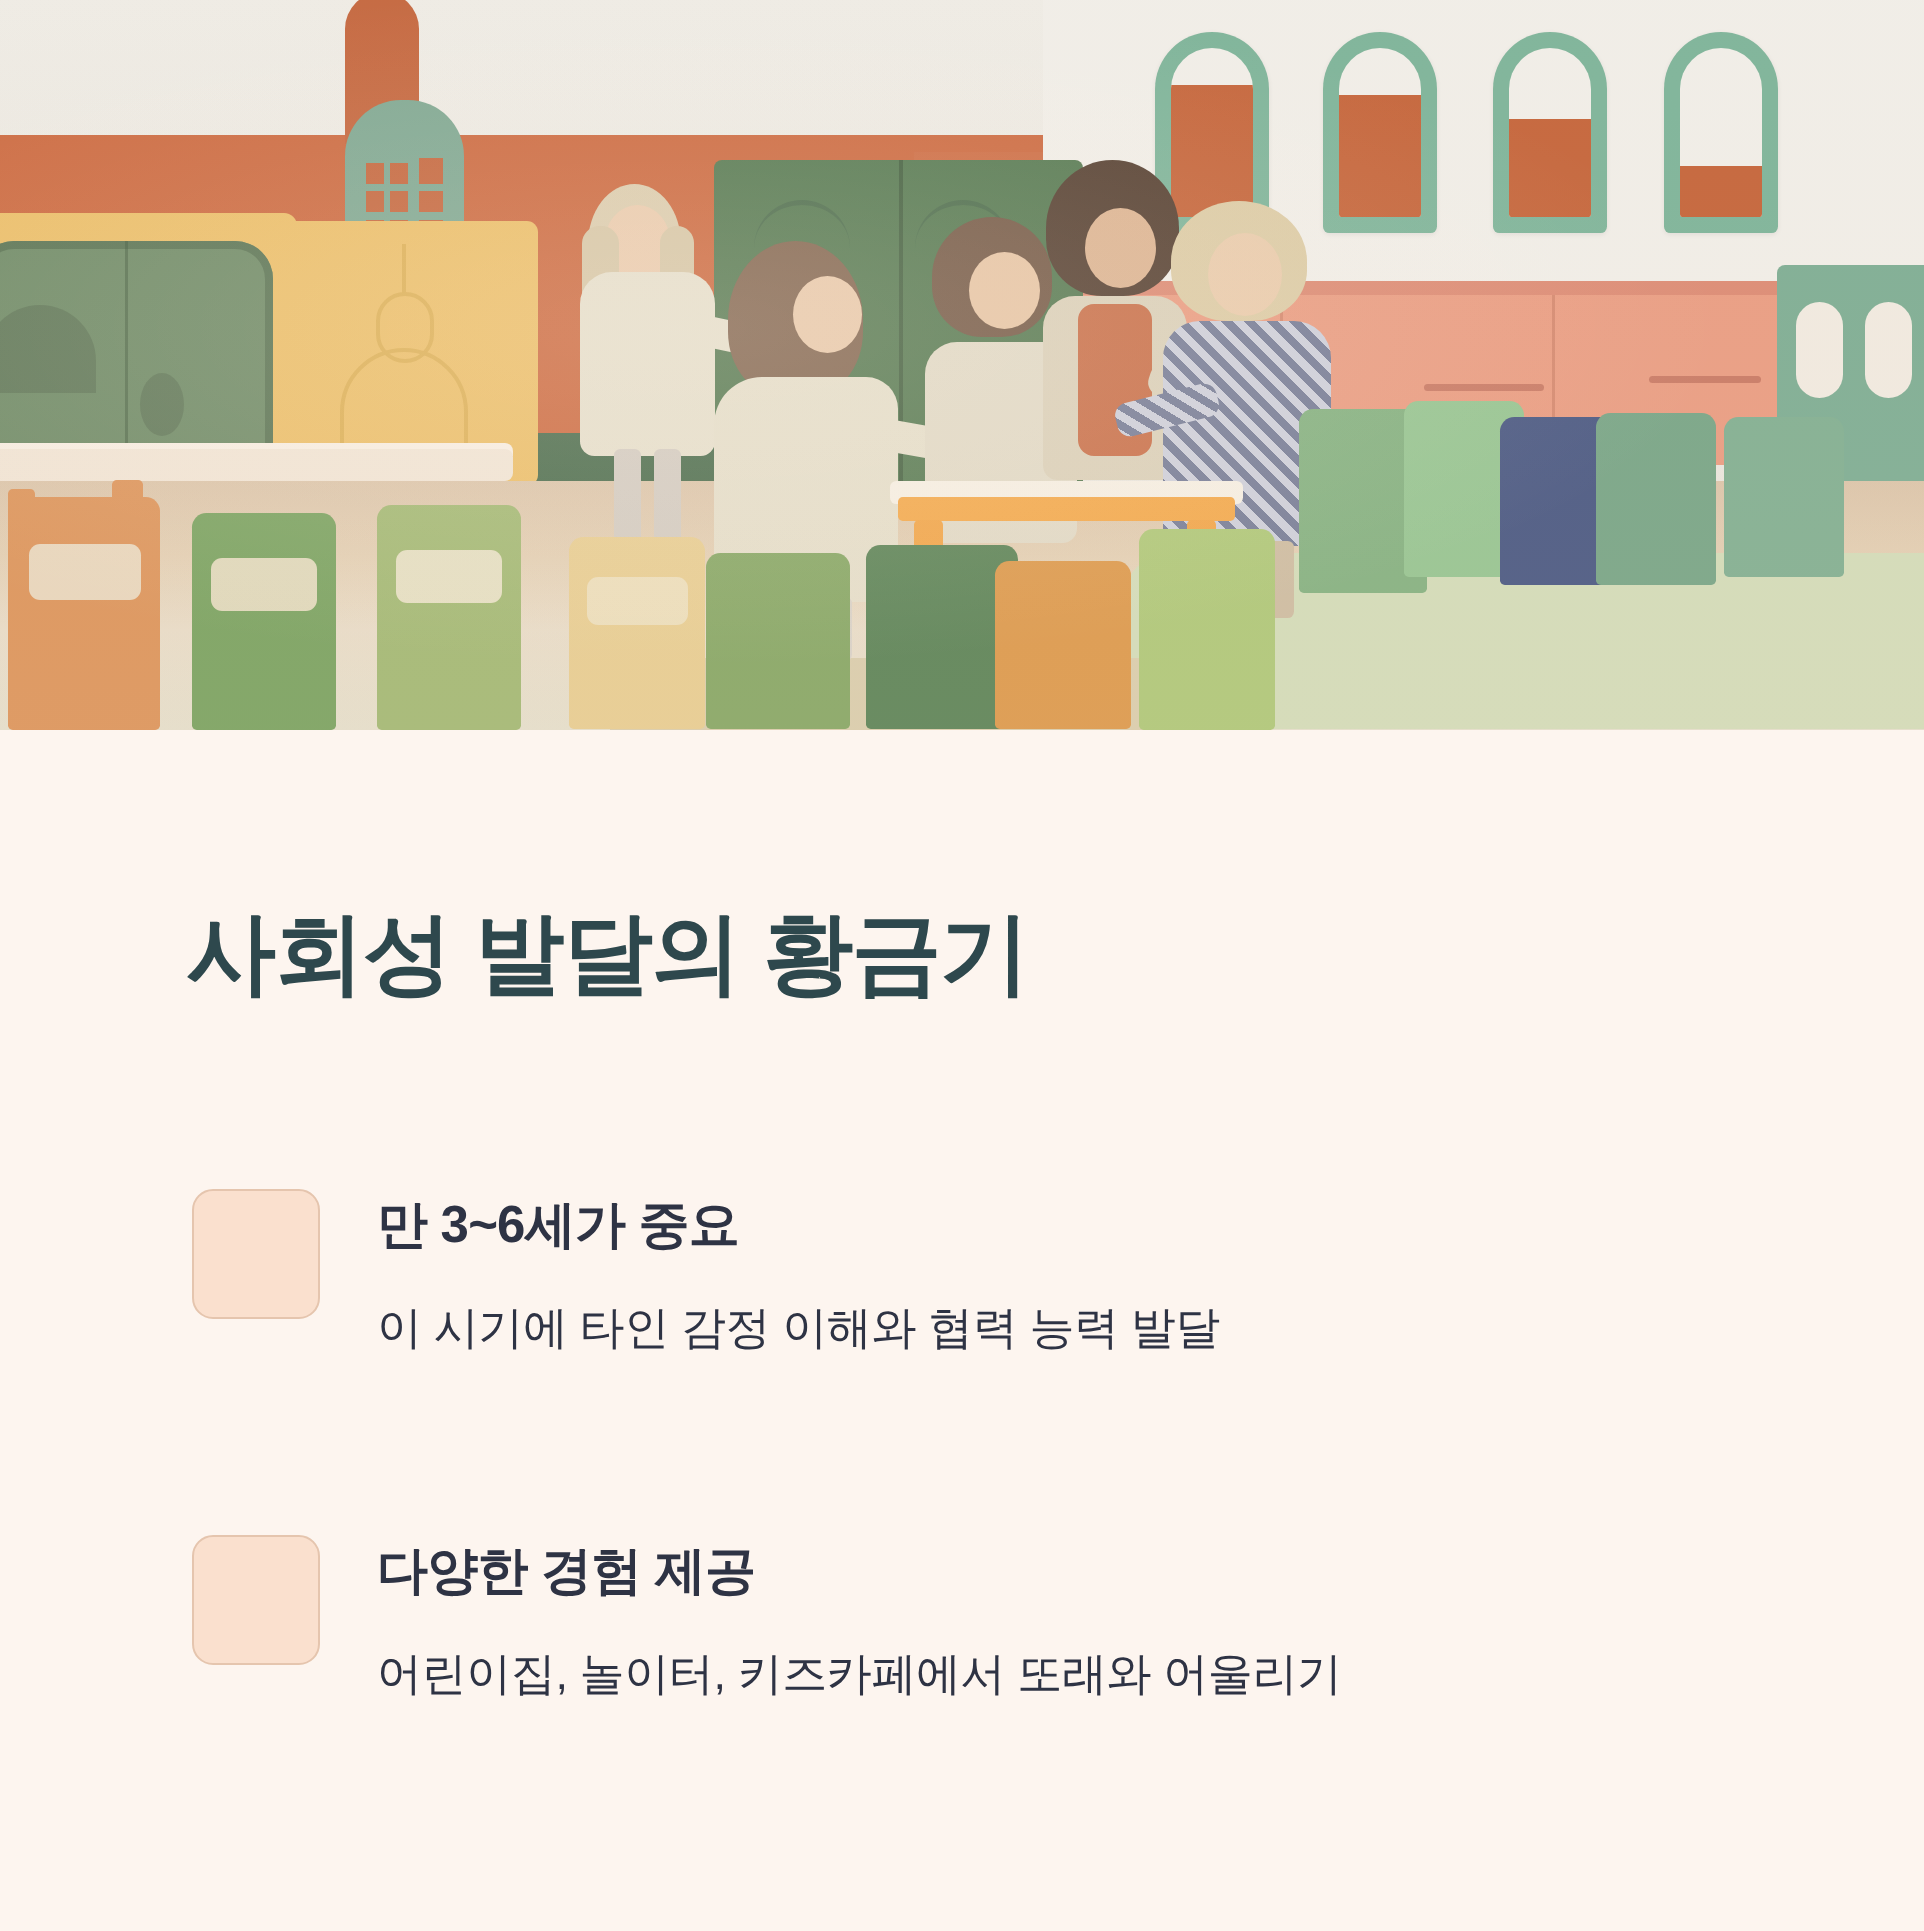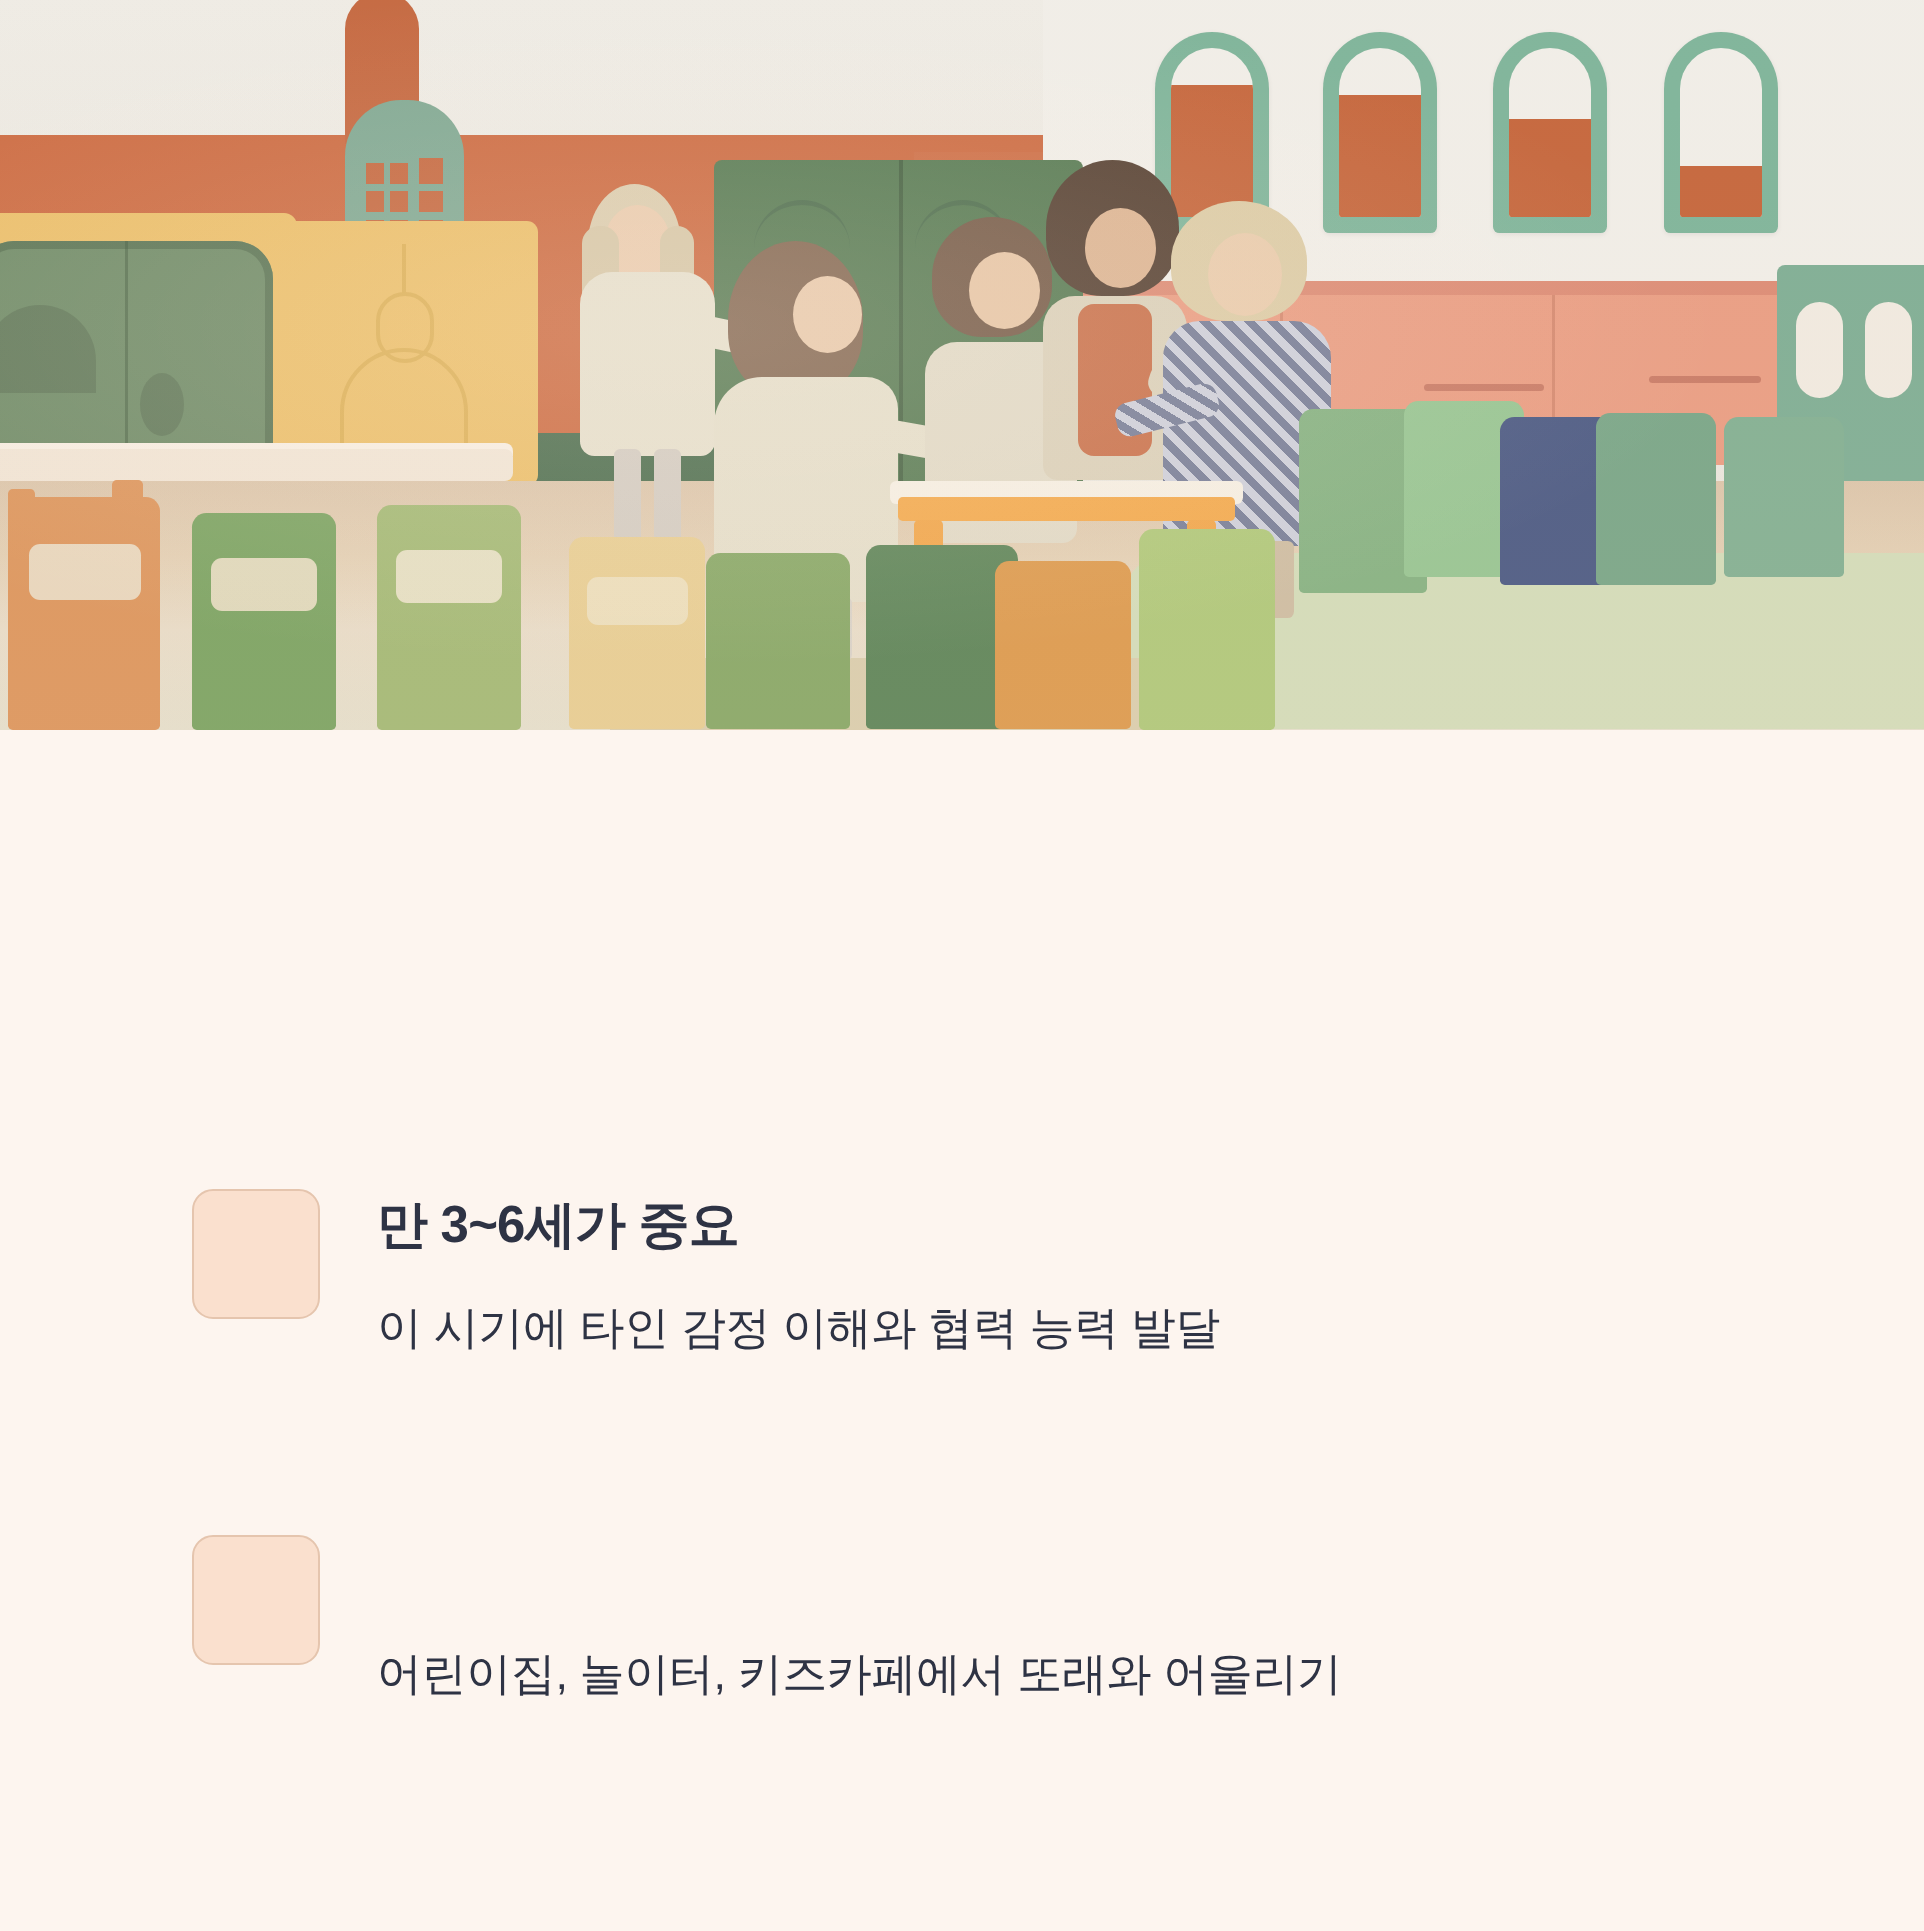--- a/index.html
+++ b/index.html
@@ -443,31 +443,33 @@
     <div class="chair" style="left:1404px; top:401px; width:120px; height:176px; background:#8EC08A;"></div>
     <div class="chair" style="left:1500px; top:417px; width:120px; height:168px; background:#3C4C7A;"></div>
     <div class="chair" style="left:1596px; top:413px; width:120px; height:172px; background:#6D9E7E;"></div>
     <div class="chair" style="left:1724px; top:417px; width:120px; height:160px; background:#78A98A;"></div>
 
     <div class="hero-haze"></div>
   </div>
 
   <div class="content">
 
+    <h1 class="page-title">사회성 발달의 황금기</h1>
 
     <div class="feature-list">
 
       <div class="feature">
         <div class="feature-marker"></div>
         <div class="feature-heading">만 3~6세가 중요</div>
         <div class="feature-desc">이 시기에 타인 감정 이해와 협력 능력 발달</div>
       </div>
 
       <div class="feature">
         <div class="feature-marker"></div>
+        <div class="feature-heading">다양한 경험 제공</div>
         <div class="feature-desc">어린이집, 놀이터, 키즈카페에서 또래와 어울리기</div>
       </div>
 
     </div>
   </div>
 
 </div>
 
 
 </body></html>

